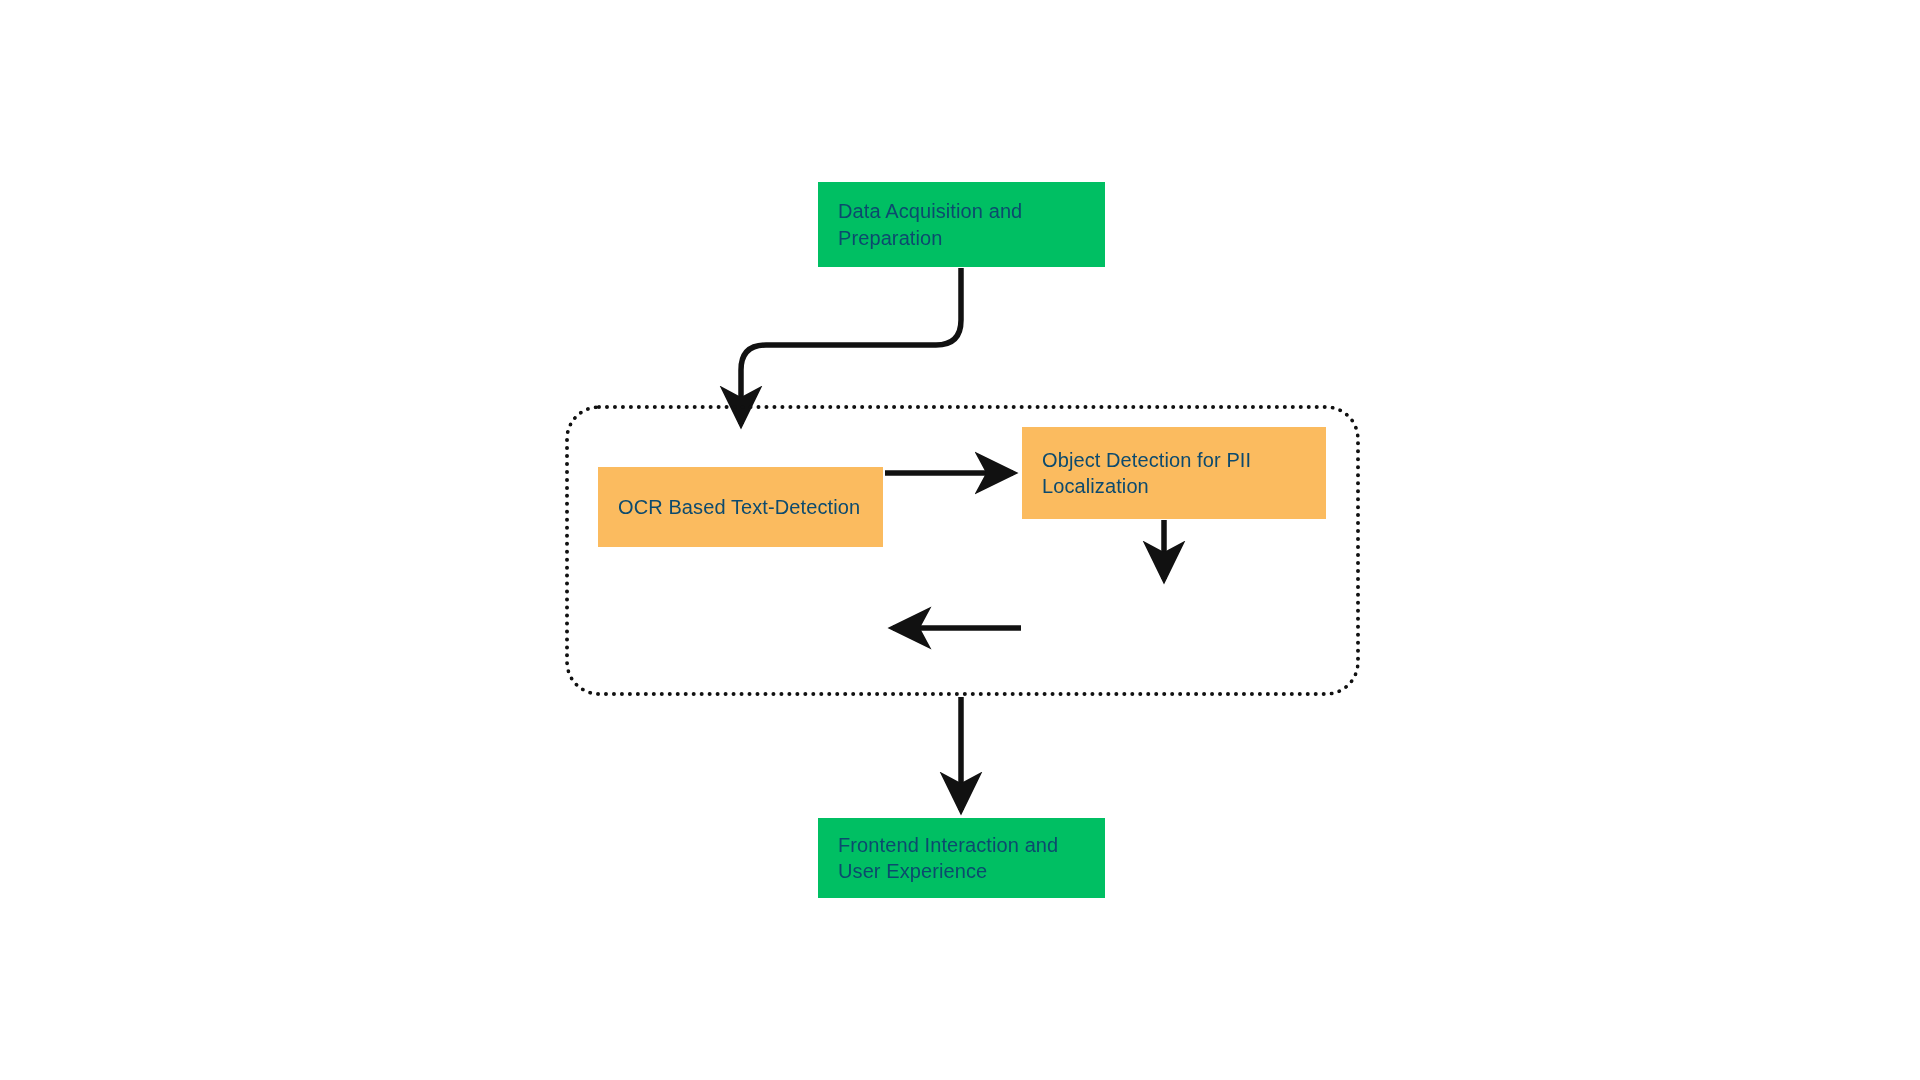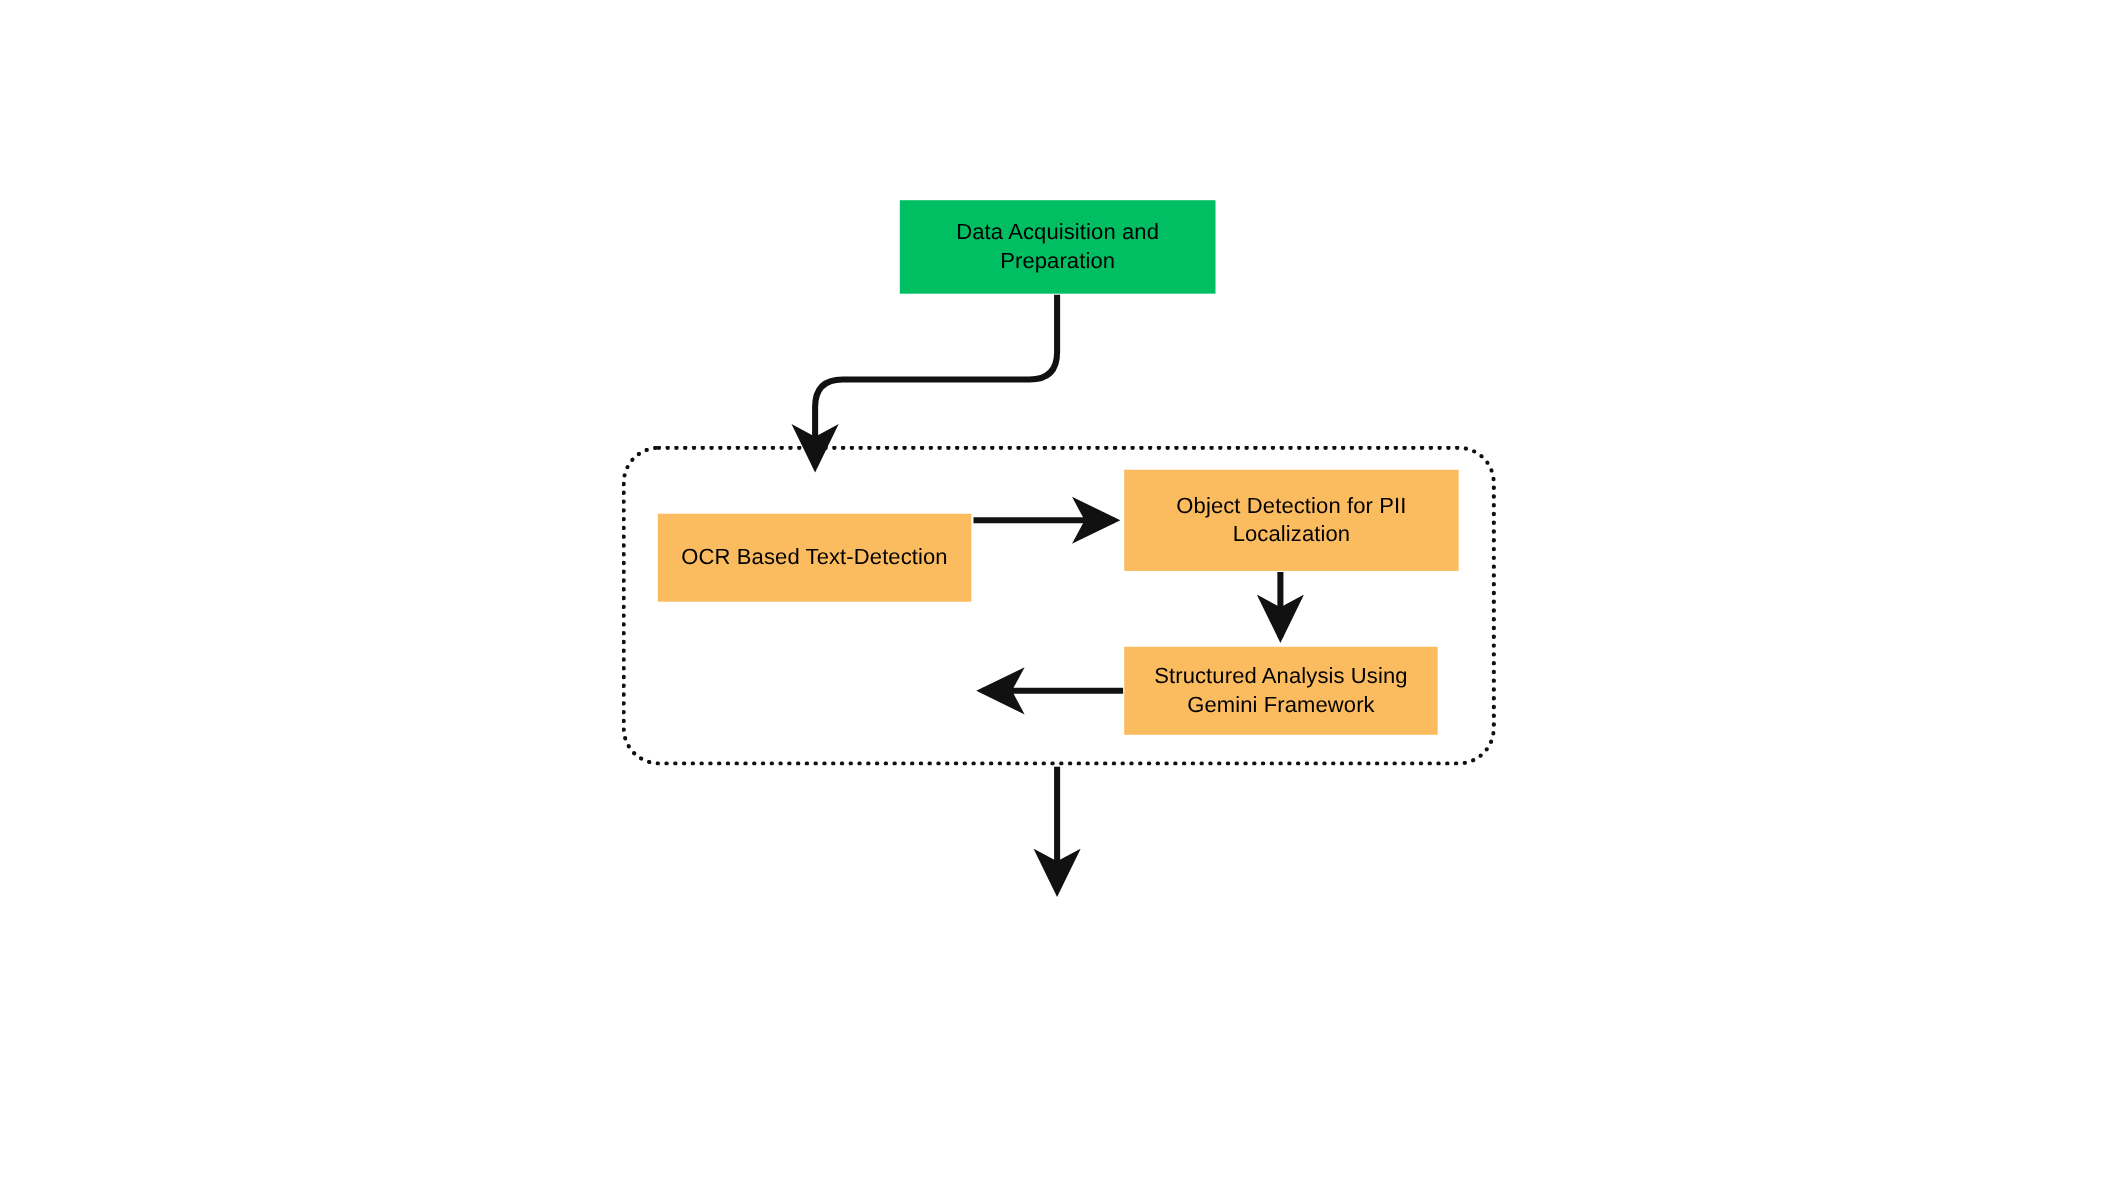--- a/index.html
+++ b/index.html
@@ -44,25 +44,24 @@
     z-index: 2;
   }
 
   
   .node {
     position: absolute;
     box-sizing: border-box;
     display: flex;
     align-items: center;
     justify-content: center;
-    text-align: center;
     z-index: 3;
     padding: 4px 20px;
     line-height: 1.32;
-    color: #000000;
+    color: #0c4a6e;
     font-size: 20px;
     font-family: "Liberation Sans", sans-serif;
     letter-spacing: 0.1px;
   }
   .node .node-label {
     display: block;
     width: 100%;
   }
   .node.green { background: #00bf63; }
   .node.orange { background: #fbbb5f; }
@@ -102,19 +101,19 @@
   </div>
 
   <div class="node orange" style="left:598px; top:433px; width:285px; height:80px;margin-top:34px;">
     <span class="node-label">OCR Based Text-Detection</span>
   </div>
 
   <div class="node orange" style="left:1022px; top:427px; width:304px; height:92px;">
     <span class="node-label">Object Detection for PII Localization</span>
   </div>
 
-  <div class="node orange" style="left:1022px; top:588px; width:285px; height:80px;">
-    <span class="node-label">Structured Analysis Using Gemini Framework</span>
-  </div>
 
 
+  <div class="node green" style="left:818px; top:818px; width:287px; height:80px;">
+    <span class="node-label">Frontend Interaction and User Experience</span>
+  </div>
 
 </div>
 
 </body></html>

